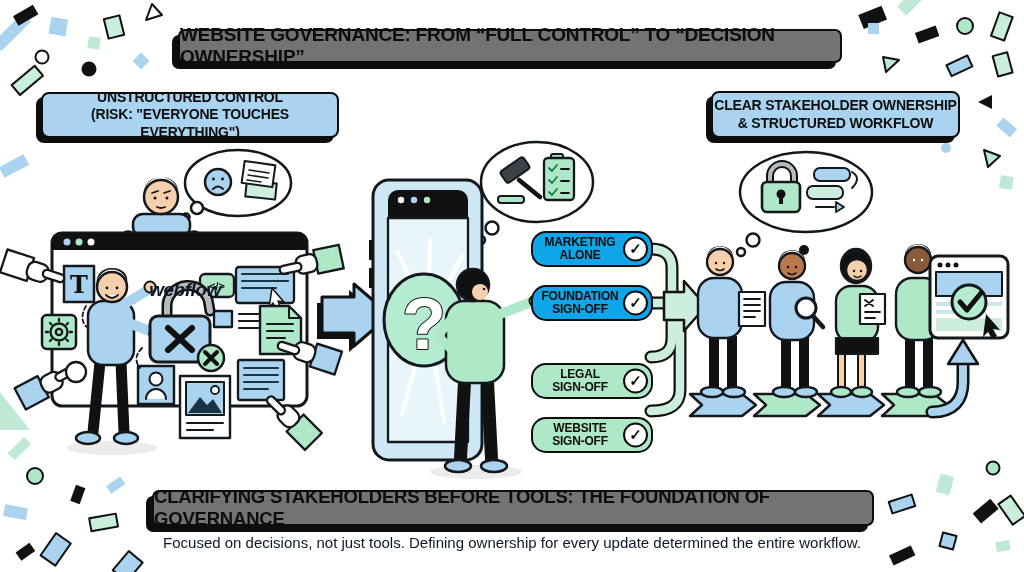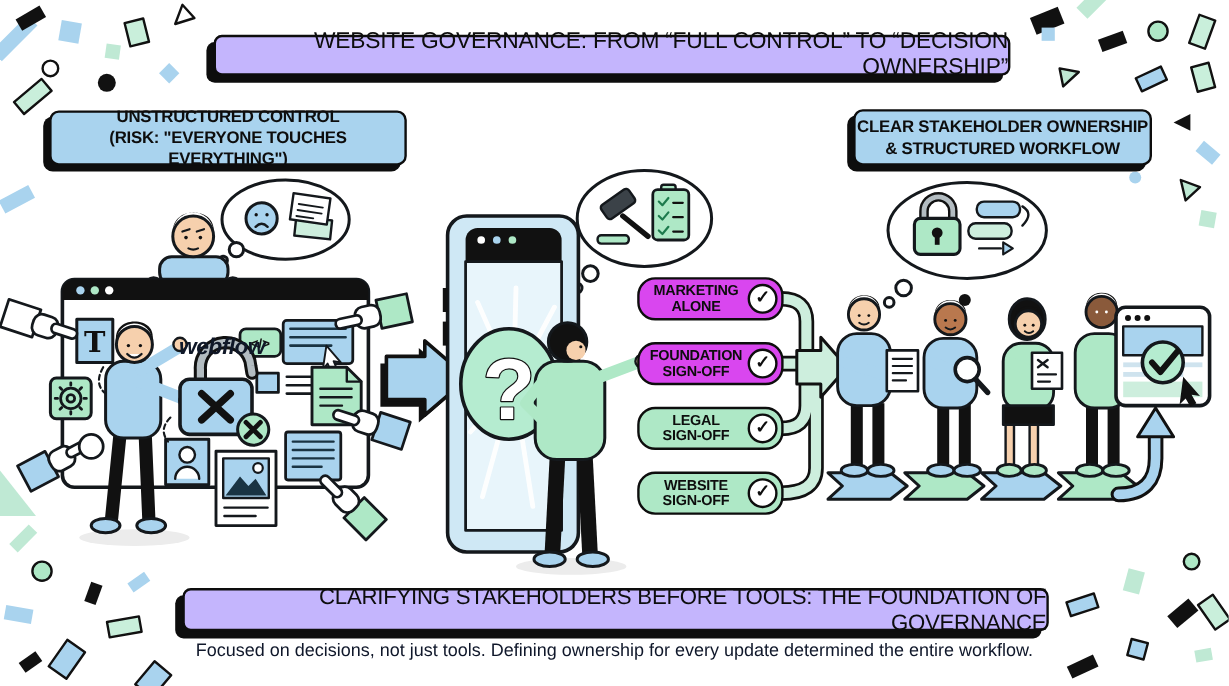--- a/index.html
+++ b/index.html
@@ -1,33 +1,33 @@
 <!DOCTYPE html>
 <html><head>
 <meta charset="utf-8">
 <style>
   html,body{margin:0;padding:0;background:#fff;}
   #canvas{position:relative;width:1024px;height:572px;background:#ffffff;overflow:hidden;
           font-family:"Liberation Sans",sans-serif;color:#0d0d0d;}
   .abs{position:absolute;}
   svg{position:absolute;left:0;top:0;}
-  .banner{background:#c4b5fd;border:2.5px solid #0d0d0d;border-radius:7px;
-          box-shadow:-6px 6px 0 #0d0d0d;font-weight:normal;display:flex;align-items:center;
-          justify-content:center;text-align:right;letter-spacing:-0.2px;box-sizing:border-box;}
+  .banner{background:#737373;border:2.5px solid #0d0d0d;border-radius:7px;
+          box-shadow:-6px 6px 0 #0d0d0d;font-weight:bold;display:flex;align-items:center;
+          justify-content:center;text-align:left;letter-spacing:-0.2px;box-sizing:border-box;}
   .hdr{border:2.5px solid #0d0d0d;border-radius:8px;box-shadow:-5px 5px 0 #0d0d0d;
        font-weight:bold;display:flex;align-items:center;justify-content:center;text-align:center;
        white-space:pre-line;line-height:1.25;letter-spacing:-0.2px;box-sizing:border-box;}
   .hdr-blue{background:#a9d3ee;}
   .hdr-green{background:#aee8c6;}
   .pill{position:absolute;left:531px;width:122px;height:36px;border:2.5px solid #0d0d0d;
         border-radius:15px;display:flex;align-items:center;justify-content:center;
         font-weight:bold;font-size:12px;line-height:1.12;text-align:center;white-space:pre-line;
         padding-right:24px;box-sizing:border-box;letter-spacing:-0.2px;}
-  .pill-blue{background:#d946ef;}
-  .pill-green{background:#aee8c6;}
+  .pill-blue{background:#0ea5e9;}
+  .pill-green{background:#aee8c6;margin-top:24px;}
   .pill .check{position:absolute;right:3px;top:50%;transform:translateY(-50%);width:25px;height:25px;
         border-radius:50%;background:#fff;border:2.5px solid #0d0d0d;display:flex;align-items:center;
         justify-content:center;font-size:15px;font-weight:bold;box-sizing:border-box;}
   #caption{width:1024px;top:534px;left:0;text-align:center;font-size:15px;color:#0f172a;}
   #logo{font-style:italic;font-weight:800;font-size:19px;letter-spacing:-0.5px;color:#101828;
         text-align:center;margin-top:27px;}
 </style>
 </head>
 <body>
 

